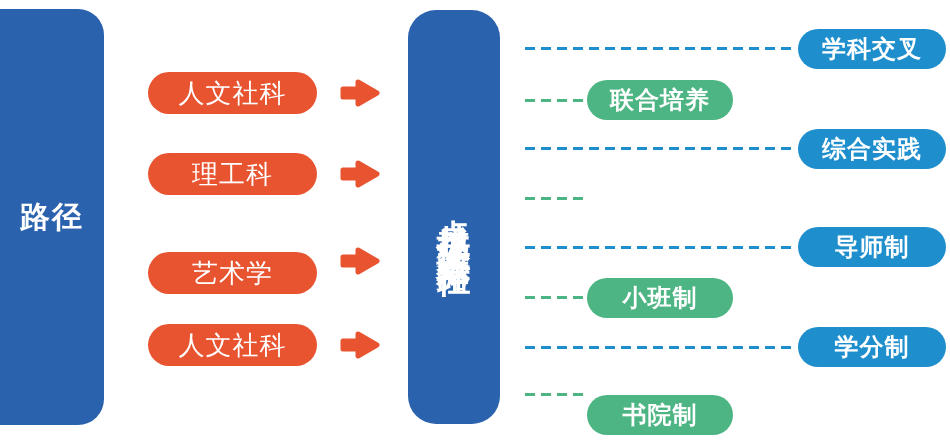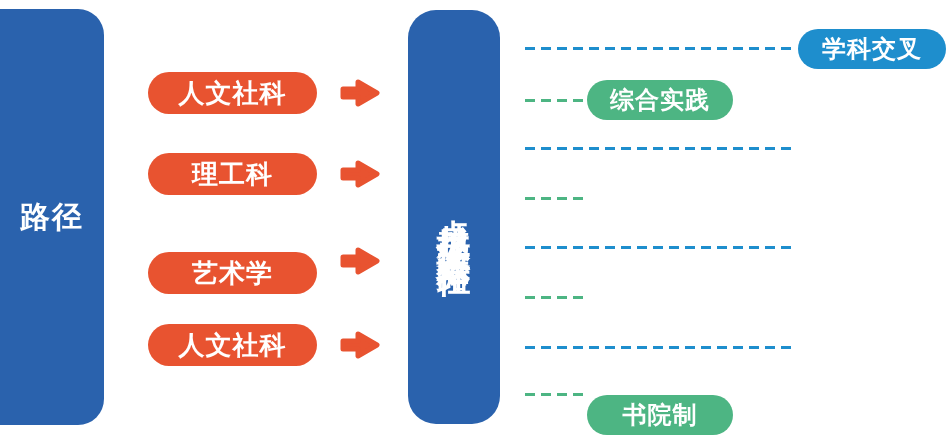--- a/index.html
+++ b/index.html
@@ -38,21 +38,21 @@
     writing-mode:vertical-rl;text-orientation:upright;
     color:var(--text);font-weight:bold;font-size:34px;letter-spacing:5px;
     line-height:1;
   }
 
   
   .source-pill{
     position:absolute;left:148px;width:169px;height:42px;
     background:var(--red);border-radius:21px;
     display:flex;align-items:center;justify-content:center;
-    color:var(--text);font-weight:bold;font-size:26px;letter-spacing:1px;
+    color:var(--text);font-weight:normal;font-size:26px;letter-spacing:1px;
   }
   .src-0{top:72px}.src-1{top:153px}.src-2{top:252px}.src-3{top:324px}
 
   
   .arrow{position:absolute;left:339px;width:42px;height:32px;}
   .arr-0{top:77px}.arr-1{top:158px}.arr-2{top:245px}.arr-3{top:329px}
   .arrow svg{display:block;width:100%;height:100%;}
 
   
   .dash{position:absolute;height:3px;}
@@ -120,16 +120,20 @@
   <div class="dash dash-blue dl-0"></div>
   <div class="dash dash-green dl-1"></div>
   <div class="dash dash-blue dl-2"></div>
   <div class="dash dash-green dl-3"></div>
   <div class="dash dash-blue dl-4"></div>
   <div class="dash dash-green dl-5"></div>
   <div class="dash dash-blue dl-6"></div>
   <div class="dash dash-green dl-7"></div>
 
   <div class="outcome-pill outcome-blue out-0">学科交叉</div>
-  <div class="outcome-pill outcome-green out-1">综合实践</div>
+  <div class="outcome-pill outcome-green out-1">联合培养</div>
+  <div class="outcome-pill outcome-blue out-2">综合实践</div>
+  <div class="outcome-pill outcome-blue out-4">导师制</div>
+  <div class="outcome-pill outcome-green out-5">小班制</div>
+  <div class="outcome-pill outcome-blue out-6">学分制</div>
   <div class="outcome-pill outcome-green out-7">书院制</div>
 
 </div>
 
 </body></html>

